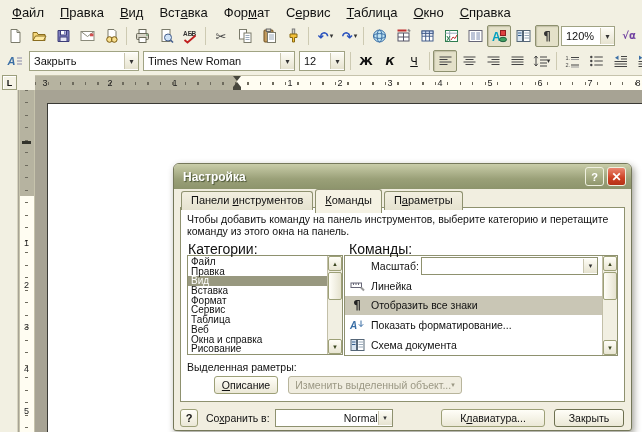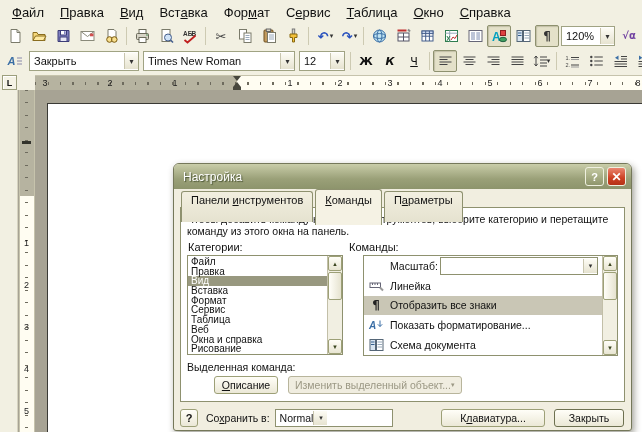--- a/index.html
+++ b/index.html
@@ -57,43 +57,43 @@
   .vr-num{position:absolute;left:4px;font-size:9px;color:#1c1c1c}
   .vr-marker{position:absolute;left:2px;top:51px;width:9px;height:3px;background:#33332c}
   .page{position:absolute;left:47px;top:13px;right:-4px;bottom:-4px;background:#fff;border:1px solid #3a3a35}
 
   
   .dialog{position:absolute;left:173px;top:163px;width:457px;height:266px;z-index:10;
           background:#f1eee0;border:1px solid #75785a;border-radius:6px 6px 3px 3px;
           box-shadow:2px 3px 7px rgba(40,40,20,.45)}
   .titlebar{height:25px;border-radius:5px 5px 0 0;display:flex;align-items:center;padding:0 5px 0 9px;
             background:linear-gradient(#c9cda9,#9aa078 60%,#8d946c)}
-  .title{flex:1;color:#fff;font-weight:normal;font-size:12px;text-shadow:1px 1px 1px rgba(60,70,40,.85)}
+  .title{flex:1;color:#fff;font-weight:bold;font-size:12px;text-shadow:1px 1px 1px rgba(60,70,40,.85)}
   .cap-btn{width:17px;height:17px;border-radius:3px;display:flex;align-items:center;justify-content:center;
            font-weight:bold;color:#fff;border:1px solid #eef0df;margin-left:3px;flex:0 0 auto}
   .cap-help{background:linear-gradient(#c2c7a0,#8f966c);font-size:11px}
   .cap-close{background:linear-gradient(#ea8670,#cc4022 60%,#b53216);font-size:12px}
   .dlgbody{position:absolute;top:25px;left:6px;right:6px;bottom:5px}
   .tabs{display:flex;height:19px;padding-left:1px;position:relative;z-index:2}
-  .tab{height:16px;padding:2px 9px 12px;font-size:11px;border:1px solid #8e916f;border-bottom:none;
+  .tab{height:16px;padding:2px 9px 0;font-size:11px;border:1px solid #8e916f;border-bottom:none;
        border-radius:3px 3px 0 0;background:linear-gradient(#f2efe0,#e5e2cf);margin-right:2px;
        position:relative;top:2px;white-space:nowrap}
   .tab.active{background:#f5f2e4;height:19px;top:0;padding-top:4px;z-index:3}
   .tabpage{position:relative;border:1px solid #8e916f;background:#ffffff;height:183px;
            padding:5px 6px;z-index:1;margin-top:-1px}
   .instr{font-size:10.5px;line-height:12px;width:434px}
-  .collabels{position:relative;height:13px;margin-top:4px;font-size:11px}
+  .collabels{position:relative;height:13px;margin-top:4px;font-size:14px}
   .lab-cat{position:absolute;left:1px}
   .lab-cmd{position:absolute;left:162px}
   .listsrow{display:flex;margin-top:1px}
   .catlist{width:156px;height:100px;background:#fff;border:1px solid #8e916f;display:flex;box-sizing:border-box}
   .catitems{flex:1;overflow:hidden;font-size:10px;padding-top:1px}
   .lb-item{height:9.7px;line-height:9.7px;padding-left:3px;white-space:nowrap}
   .lb-item.sel{background:#98987f;color:#fff}
-  .cmdlist{flex:1;height:101px;margin-left:20px;background:#fff;border:1px solid #8e916f;display:flex;box-sizing:border-box}
+  .cmdlist{flex:1;height:101px;margin-left:1px;background:#fff;border:1px solid #8e916f;display:flex;box-sizing:border-box}
   .cmditems{flex:1;overflow:hidden}
   .cmd-row{height:19.8px;display:flex;align-items:center;font-size:10.5px;padding-left:2px}
   .cmd-row.sel{background:#c9c6b5}
   .cmd-ic{width:20px;height:16px;display:inline-flex;align-items:center;justify-content:center;margin-right:4px;flex:0 0 auto}
   .cmd-combo{flex:1;height:16px;margin:0 4px 0 2px;background:#fff;border:1px solid #8e916f;
              display:flex;align-items:center;justify-content:flex-end}
   .dd-arr{width:13px;height:14px;background:linear-gradient(#fdfcf5,#e6e3d0);border-left:1px solid #c8c5ae;
           font-size:7px;display:inline-flex;align-items:center;justify-content:center;color:#333;flex:0 0 auto}
   .sb{width:14px;border-left:1px solid #c2bfa8;background:#f1efe2;display:flex;flex-direction:column}
   .sb-btn{height:13px;background:linear-gradient(#fffef8,#e8e5d2);border:1px solid #9da077;border-radius:2px;
@@ -101,28 +101,28 @@
   .sb-thumb{height:26px;margin:1px 0;background:linear-gradient(90deg,#fffef8,#e6e3d0);
             border:1px solid #9da077;border-radius:2px}
   .sb-space{flex:1}
   .selcmd{font-size:10.5px;margin-top:5px}
   .btnrow{display:flex;margin-top:3px;padding-left:27px}
   .btn{height:18px;font-size:10.5px;display:inline-flex;align-items:center;justify-content:center;
        background:linear-gradient(#fffef8,#ebe8d6);border:1px solid #9da077;border-radius:3px;padding:0 8px;
        box-sizing:border-box;white-space:nowrap}
   .btn.disabled{color:#9b9884;background:#f0ede0;border-color:#b8b59c}
   #btn-desc{width:64px}
-  #btn-modify{width:174px;margin-left:10px;justify-content:flex-start;padding:7px 6px}
+  #btn-modify{width:174px;margin-left:10px;justify-content:center;padding:7px 6px}
   .bottomrow{display:flex;align-items:center;margin-top:7px}
   .qbtn{width:18px;height:18px;border:1px solid #9da077;border-radius:3px;box-sizing:border-box;
         background:linear-gradient(#fffef8,#ebe8d6);font-weight:bold;font-size:11px;
         display:flex;align-items:center;justify-content:center;margin-right:8px}
   .savein-label{font-size:10.5px}
   .savein-combo{width:118px;height:18px;margin-left:5px;background:#fff;border:1px solid #8e916f;
-                display:flex;align-items:center;font-size:10.5px;padding-left:4px;justify-content:flex-start;
+                display:flex;align-items:center;font-size:10.5px;padding-left:4px;justify-content:flex-end;
                 box-sizing:border-box}
   #btn-keyboard{width:104px;margin-left:auto}
   #btn-close{width:70px;margin-left:9px;margin-right:1px;border-color:#6d7050}
 </style>
 </head>
 <body>
 
 <div class="menubar">
     <span class="menu-item"><u>Ф</u>айл</span>
     <span class="menu-item"><u>П</u>равка</span>
@@ -576,21 +576,21 @@
               </div>
             </div>
           <div class="sb">
             <div class="sb-btn">▲</div>
             <div class="sb-thumb"></div>
             <div class="sb-space"></div>
             <div class="sb-btn">▼</div>
           </div>
         </div>
       </div>
-      <div class="selcmd">Выделенная команда:</div>
+      <div class="selcmd">Выделенная раметры:</div>
       <div class="btnrow">
         <span class="btn" id="btn-desc"><u>О</u>писание</span>
         <span class="btn disabled" id="btn-modify">
           <span>Изменить выделенный объект...</span>
           <span class="g" style="font-size:7px">▾</span>
         </span>
       </div>
     </div>
     <div class="bottomrow">
       <span class="qbtn">?</span>

